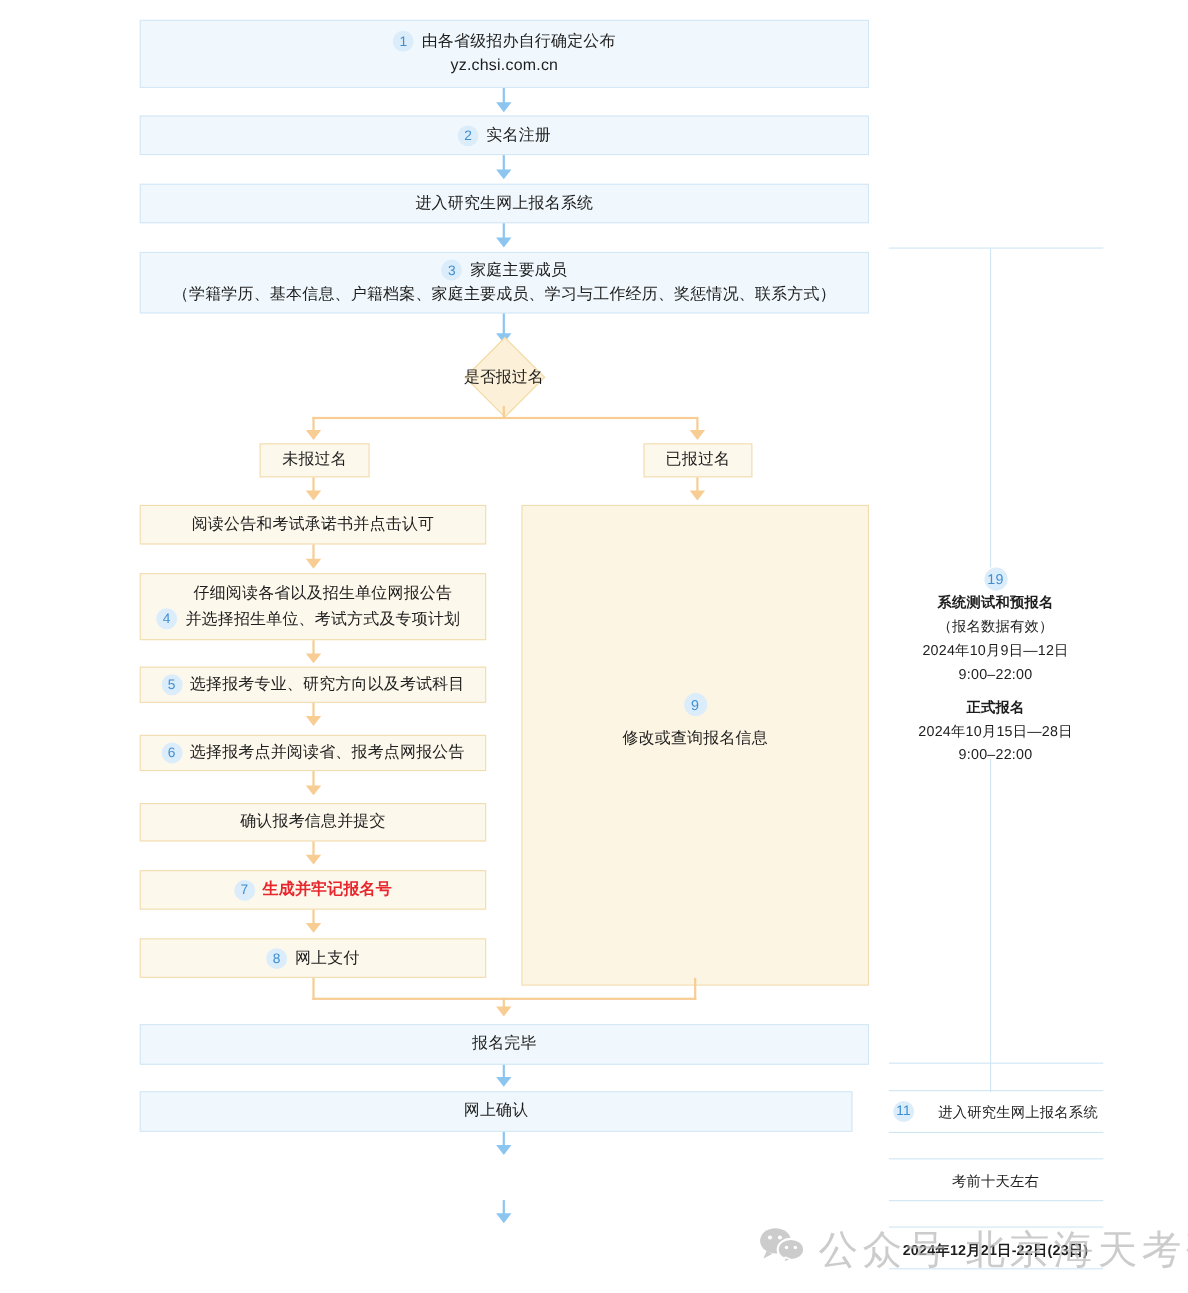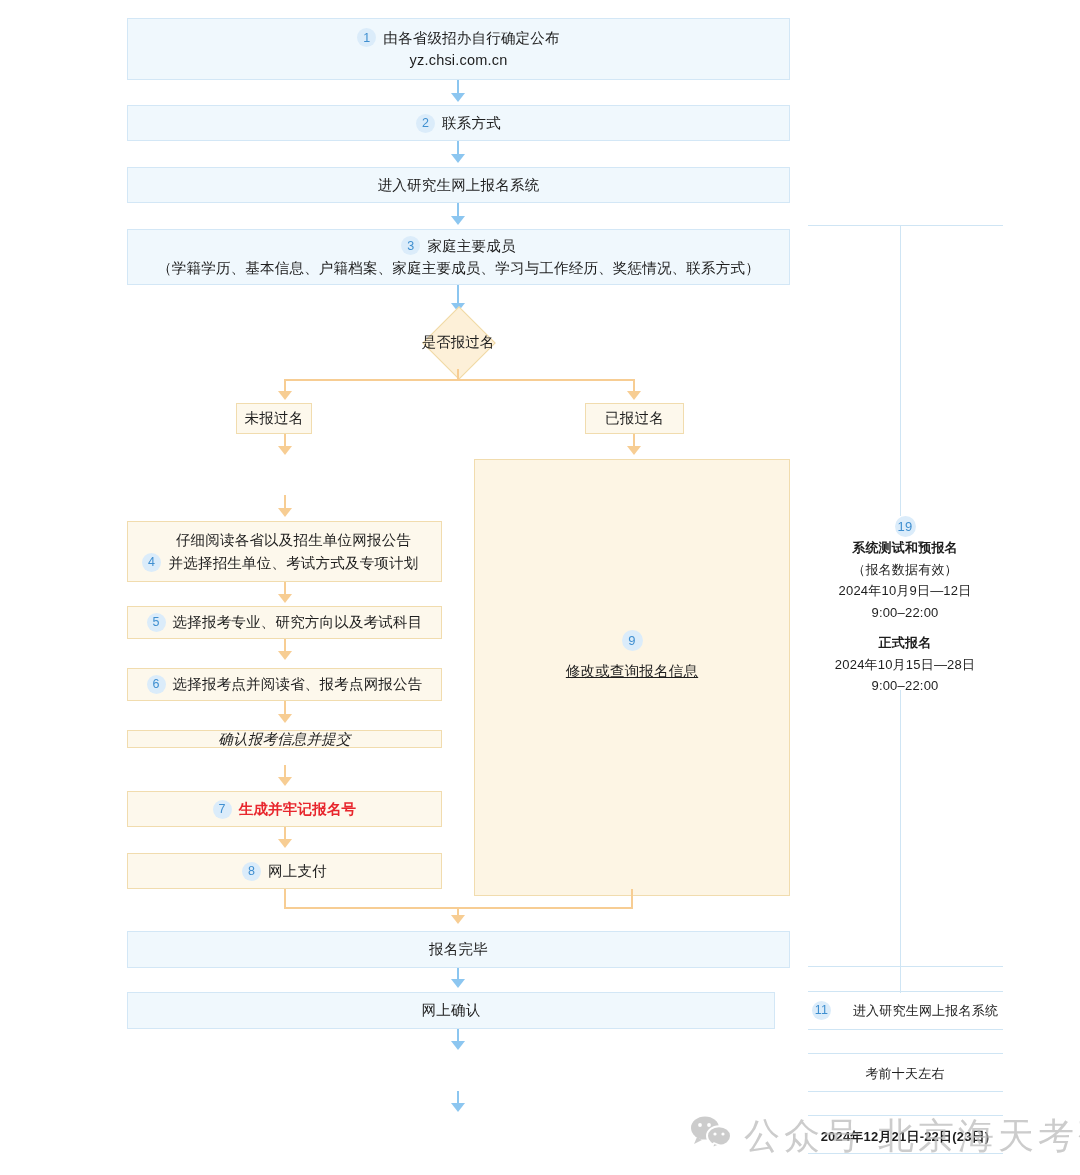--- a/index.html
+++ b/index.html
@@ -72,21 +72,21 @@
     </div>
     <span class="line2">yz.chsi.com.cn</span>
   </div>
 
   <div class="vline v-blue" style="left:457px;top:80px;height:16px;"></div>
   <div class="arr arr-blue" style="left:451px;top:93px;"></div>
 
   <div class="node blue" style="left:127px;top:105px;width:663px;height:36px;">
     <div class="row">
       <span class="badge">2</span>
-      <span>联系方式</span>
+      <span>实名注册</span>
     </div>
   </div>
 
   <div class="vline v-blue" style="left:457px;top:141px;height:16px;"></div>
   <div class="arr arr-blue" style="left:451px;top:154px;"></div>
 
   <div class="node blue" style="left:127px;top:167px;width:663px;height:36px;">
     <span>进入研究生网上报名系统</span>
   </div>
 
@@ -109,32 +109,35 @@
     <div class="txt">是否报过名</div>
   </div>
 
   <div class="vline v-orange" style="left:457px;top:369px;height:11px;"></div>
   <div class="hline v-orange" style="left:284px;top:379px;width:350px;"></div>
   <div class="vline v-orange" style="left:284px;top:379px;height:14px;"></div>
   <div class="arr arr-orange" style="left:278px;top:391px;"></div>
   <div class="vline v-orange" style="left:633px;top:379px;height:14px;"></div>
   <div class="arr arr-orange" style="left:627px;top:391px;"></div>
 
-  <div class="node cream-lite" style="left:236px;top:403px;width:76px;height:31px;">
+  <div class="node cream-lite" style="left:236px;top:403px;width:100px;height:31px;">
     <span>未报过名</span>
   </div>
   <div class="node cream-lite" style="left:585px;top:403px;width:99px;height:31px;">
     <span>已报过名</span>
   </div>
 
   <div class="vline v-orange" style="left:284px;top:434px;height:13px;"></div>
   <div class="arr arr-orange" style="left:278px;top:446px;"></div>
   <div class="vline v-orange" style="left:633px;top:434px;height:13px;"></div>
   <div class="arr arr-orange" style="left:627px;top:446px;"></div>
 
+  <div class="node cream-lite" style="left:127px;top:459px;width:315px;height:36px;">
+    <span>阅读公告和考试承诺书并点击认可</span>
+  </div>
 
   <div class="vline v-orange" style="left:284px;top:495px;height:16px;"></div>
   <div class="arr arr-orange" style="left:278px;top:508px;"></div>
 
   <div class="node cream-lite" style="left:127px;top:521px;width:315px;height:61px;">
     <div class="row" style="align-items:center;">
       <span class="badge" style="position:absolute;left:14px;top:31px;">4</span>
       <span style="padding-left:18px;">仔细阅读各省以及招生单位网报公告</span>
     </div>
     <span class="line2" style="padding-left:18px;">并选择招生单位、考试方式及专项计划</span>
@@ -156,21 +159,21 @@
   <div class="node cream-lite" style="left:127px;top:668px;width:315px;height:33px;">
     <div class="row">
       <span class="badge">6</span>
       <span>选择报考点并阅读省、报考点网报公告</span>
     </div>
   </div>
 
   <div class="vline v-orange" style="left:284px;top:701px;height:15px;"></div>
   <div class="arr arr-orange" style="left:278px;top:714px;"></div>
 
-  <div class="node cream-lite" style="left:127px;top:730px;width:315px;height:18px;font-style:italic;">
+  <div class="node cream-lite" style="left:127px;top:730px;width:315px;height:35px;">
     <span>确认报考信息并提交</span>
   </div>
 
   <div class="vline v-orange" style="left:284px;top:765px;height:14px;"></div>
   <div class="arr arr-orange" style="left:278px;top:777px;"></div>
 
   <div class="node cream-lite" style="left:127px;top:791px;width:315px;height:36px;">
     <div class="row">
       <span class="badge">7</span>
       <span class="red">生成并牢记报名号</span>
@@ -182,21 +185,21 @@
 
   <div class="node cream-lite" style="left:127px;top:853px;width:315px;height:36px;">
     <div class="row">
       <span class="badge">8</span>
       <span>网上支付</span>
     </div>
   </div>
 
   <div class="node cream" style="left:474px;top:459px;width:316px;height:437px;justify-content:flex-start;padding-top:170px;">
     <span class="badge lg">9</span>
-    <span style="margin-top:9px;text-decoration:underline;">修改或查询报名信息</span>
+    <span style="margin-top:9px;">修改或查询报名信息</span>
   </div>
 
   <div class="bracket" style="left:284px;top:889px;width:349px;height:20px;border-bottom:none;"></div>
   <div class="hline v-orange" style="left:284px;top:907px;width:349px;"></div>
   <div class="vline v-orange" style="left:457px;top:907px;height:10px;"></div>
   <div class="arr arr-orange" style="left:451px;top:915px;"></div>
 
   <div class="node blue" style="left:127px;top:931px;width:663px;height:37px;">
     <span>报名完毕</span>
   </div>

